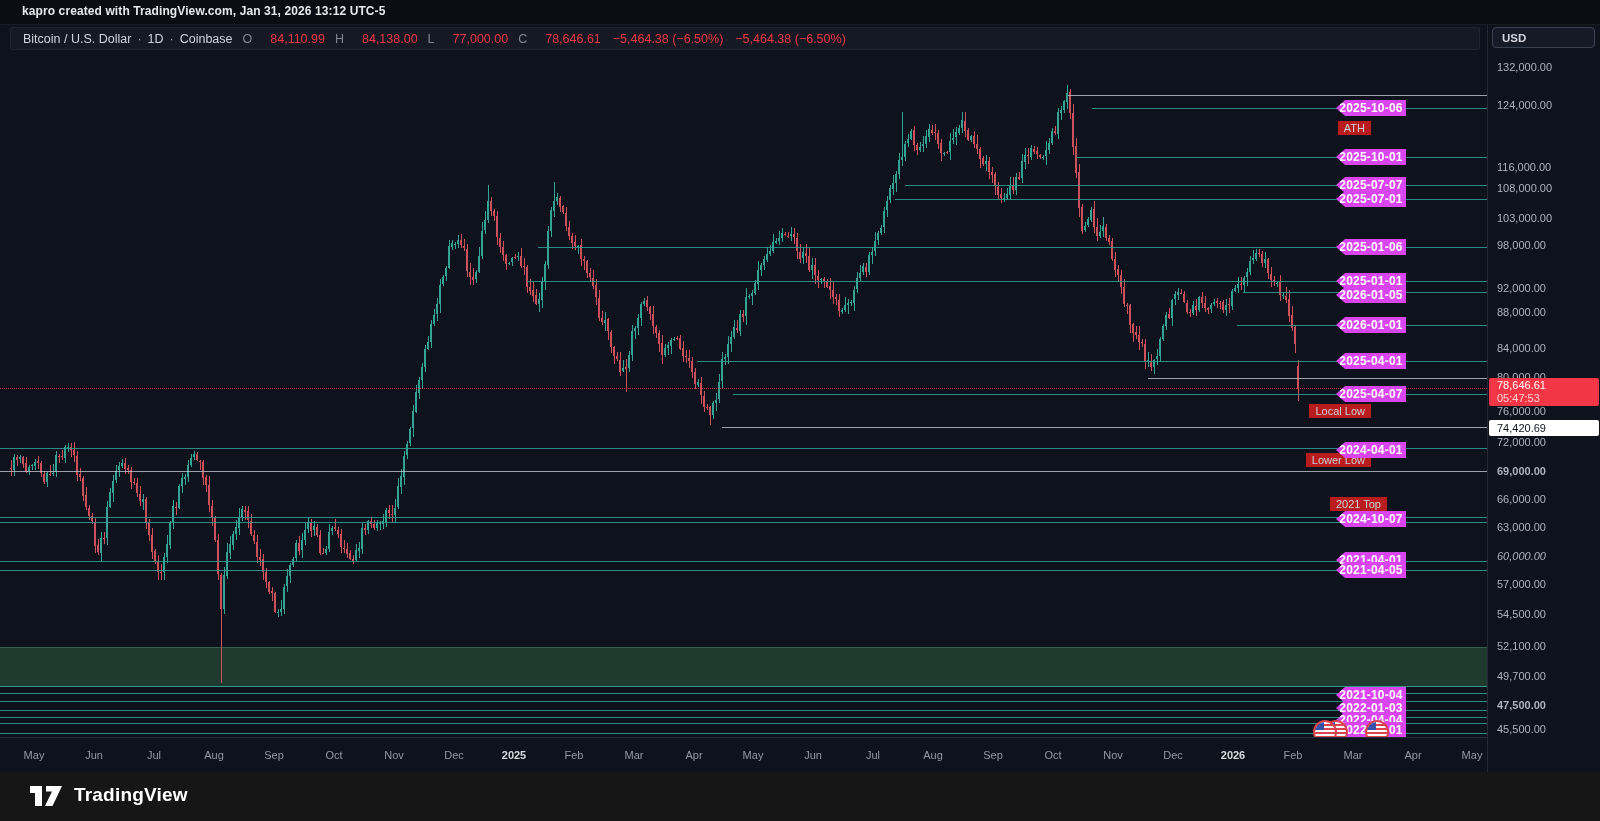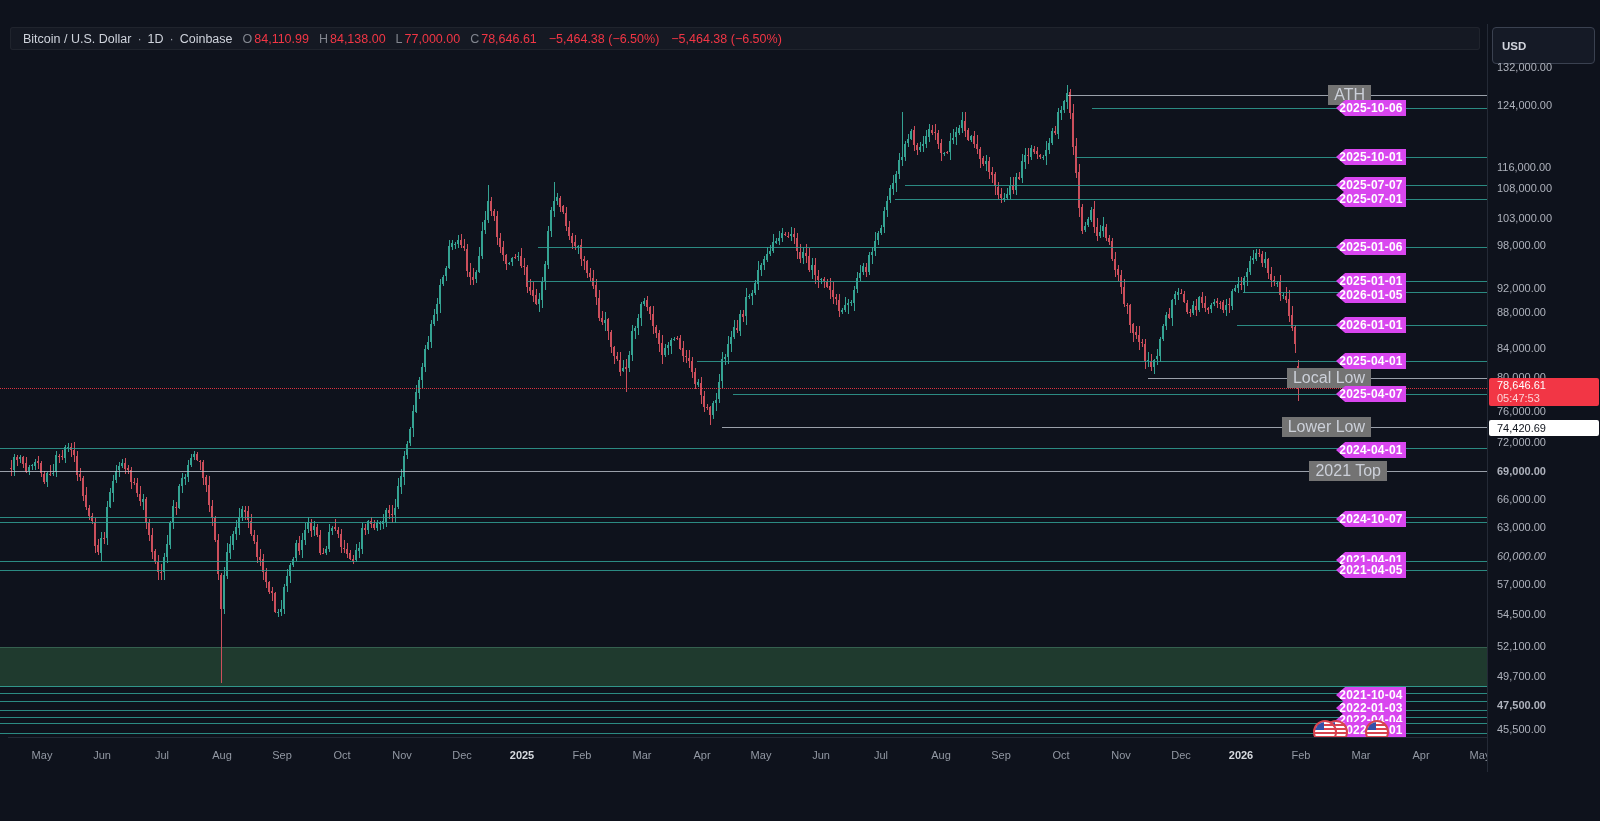--- a/index.html
+++ b/index.html
@@ -7,63 +7,66 @@
   #stage{position:relative;width:1600px;height:821px;overflow:hidden;background:#0e121c;}
   
   #topbar{position:absolute;left:0;top:0;width:1600px;height:24px;background:#0b0d13;border-bottom:1px solid #171b24;z-index:7;}
   #topbar .note{position:absolute;left:22px;top:4px;font-size:12px;font-weight:bold;color:#e6e8ea;letter-spacing:.1px;}
   
   #legend{position:absolute;left:10px;top:27px;width:1470px;height:23px;background:rgba(255,255,255,.03);
           border:1px solid rgba(255,255,255,.05);border-radius:3px;z-index:6;display:flex;align-items:center;
           font-size:12.5px;color:#cfd3dc;padding-left:12px;box-sizing:border-box;white-space:nowrap;}
   #legend .dim{color:#9aa0ab;margin:0 6px;}
   #legend .flab{color:#82868f;margin-left:10px;}
-  #legend .fval{color:#f23645;margin-left:2px;}
+  #legend .fval{color:#f23645;margin-left:18px;}
   #legend .chg{color:#f23645;margin-left:12px;}
   
   #pane{position:absolute;left:0;top:24px;width:1487px;height:713px;overflow:hidden;}
   #band{position:absolute;left:0;width:1487px;background:#1f3a2e;border-top:1px solid rgba(94,168,140,.35);border-bottom:1px solid rgba(94,168,140,.35);z-index:0;}
   #candles{position:absolute;left:0;top:0;z-index:1;}
   .lvl{position:absolute;z-index:2;height:0;}
   .lvl.teal{border-top:1px solid rgba(48,160,148,.85);}
   .lvl.white{border-top:1px solid rgba(190,196,206,.8);}
   .lvl.reddot{border-top:1px dotted rgba(242,54,69,.9);}
-  .lvlname{position:absolute;z-index:3;transform:translateY(-50%);background:#737373;color:#ccd0d9;
-           font-size:16px;padding:1px 6px;white-space:nowrap;}
+  .lvlname{position:absolute;z-index:3;transform:translateY(-50%);background:#b91c1c;color:#ccd0d9;
+           font-size:11px;padding:1px 6px;white-space:nowrap;margin-top:33px;}
   .flag{position:absolute;left:1336px;width:70px;height:16px;background:#d946ef;z-index:4;
         clip-path:polygon(0 50%,13% 0,100% 0,100% 100%,13% 100%);
         color:#fff;font-size:12px;font-weight:600;display:flex;align-items:center;justify-content:center;
         letter-spacing:.2px;transform:translateY(-50%);}
   .evt{position:absolute;z-index:5;width:20px;height:20px;border-radius:50%;border:2px solid #d8434f;
        background:repeating-linear-gradient(#fff 0 2px,#d8434f 2px 4px);overflow:hidden;transform:translate(-50%,-50%);}
   .evt::after{content:"";position:absolute;left:0;top:0;width:9px;height:8px;background:#3450a8;}
   
   #paxis{position:absolute;left:1487px;top:24px;width:113px;height:748px;background:#0e121c;border-left:1px solid #242a36;z-index:6;}
-  #usdbtn{position:absolute;left:4px;top:3px;width:103px;height:37px;border:1px solid #3a4150;border-radius:4px;
+  #usdbtn{position:absolute;left:4px;top:3px;width:103px;height:21px;border:1px solid #3a4150;border-radius:4px;
           background:#151a26;color:#d1d4dc;font-size:11.5px;font-weight:600;display:flex;align-items:center;padding-left:9px;box-sizing:border-box;}
   .ptick{position:absolute;left:9px;transform:translateY(-50%);font-size:11px;color:#aeb2bc;white-space:nowrap;}
   #pricebadge{position:absolute;left:1px;width:110px;height:28px;background:#f23645;border-radius:2px;z-index:8;
               color:#fff;font-size:11px;line-height:13px;padding:1px 0 0 8px;box-sizing:border-box;}
   #pricebadge .cd{color:rgba(255,255,255,.78);}
   #llbadge{position:absolute;left:1px;width:110px;height:16px;background:#fff;border-radius:2px;z-index:8;
            color:#10141d;font-size:11px;display:flex;align-items:center;padding-left:8px;box-sizing:border-box;}
   
-  #taxis{position:absolute;left:8px;top:737px;width:1487px;height:35px;border-top:1px solid #242a36;background:#0e121c;z-index:6;}
+  #taxis{position:absolute;left:0;top:737px;width:1487px;height:35px;border-top:1px solid #242a36;background:#0e121c;z-index:6;}
   .ttick{position:absolute;top:11px;transform:translateX(-50%);font-size:11px;color:#9298a3;}
   .ttick.yr{font-weight:bold;color:#d6d9de;}
   
   #footer{position:absolute;left:0;top:772px;width:1600px;height:49px;background:#161616;z-index:9;}
   #footer .mark{position:absolute;left:30px;top:11px;}
   #footer .word{position:absolute;left:74px;top:12px;color:#fff;font-size:19px;font-weight:bold;letter-spacing:.2px;}
 </style>
 </head>
 <body>
 
 <div id="stage">
 
+  <div id="topbar">
+    <span class="note">kapro created with TradingView.com, Jan 31, 2026 13:12 UTC-5</span>
+  </div>
 
   <div id="legend">
     <span>Bitcoin / U.S. Dollar</span>
     <span class="dim">·</span>
     <span>1D</span>
     <span class="dim">·</span>
     <span>Coinbase</span>
     <span class="flab">O</span>
     <span class="fval">84,110.99</span>
     <span class="flab">H</span>
@@ -1056,14 +1059,21 @@
       </div>
     <div id="pricebadge" style="top: 354px;">
       <div>78,646.61</div>
       <div class="cd">05:47:53</div>
     </div>
     <div id="llbadge" style="top: 396px;">
       <span>74,420.69</span>
     </div>
   </div>
 
+  <div id="footer">
+    <svg class="mark" width="34" height="26" viewBox="0 0 34 26">
+      <path fill="#fff" d="M0 3h12v20H5V10H0z"></path>
+      <path fill="#fff" d="M16 3h16l-9.5 20H15l7-14.5h-6z"></path>
+    </svg>
+    <span class="word">TradingView</span>
+  </div>
 
 </div>
 
 </body></html>

